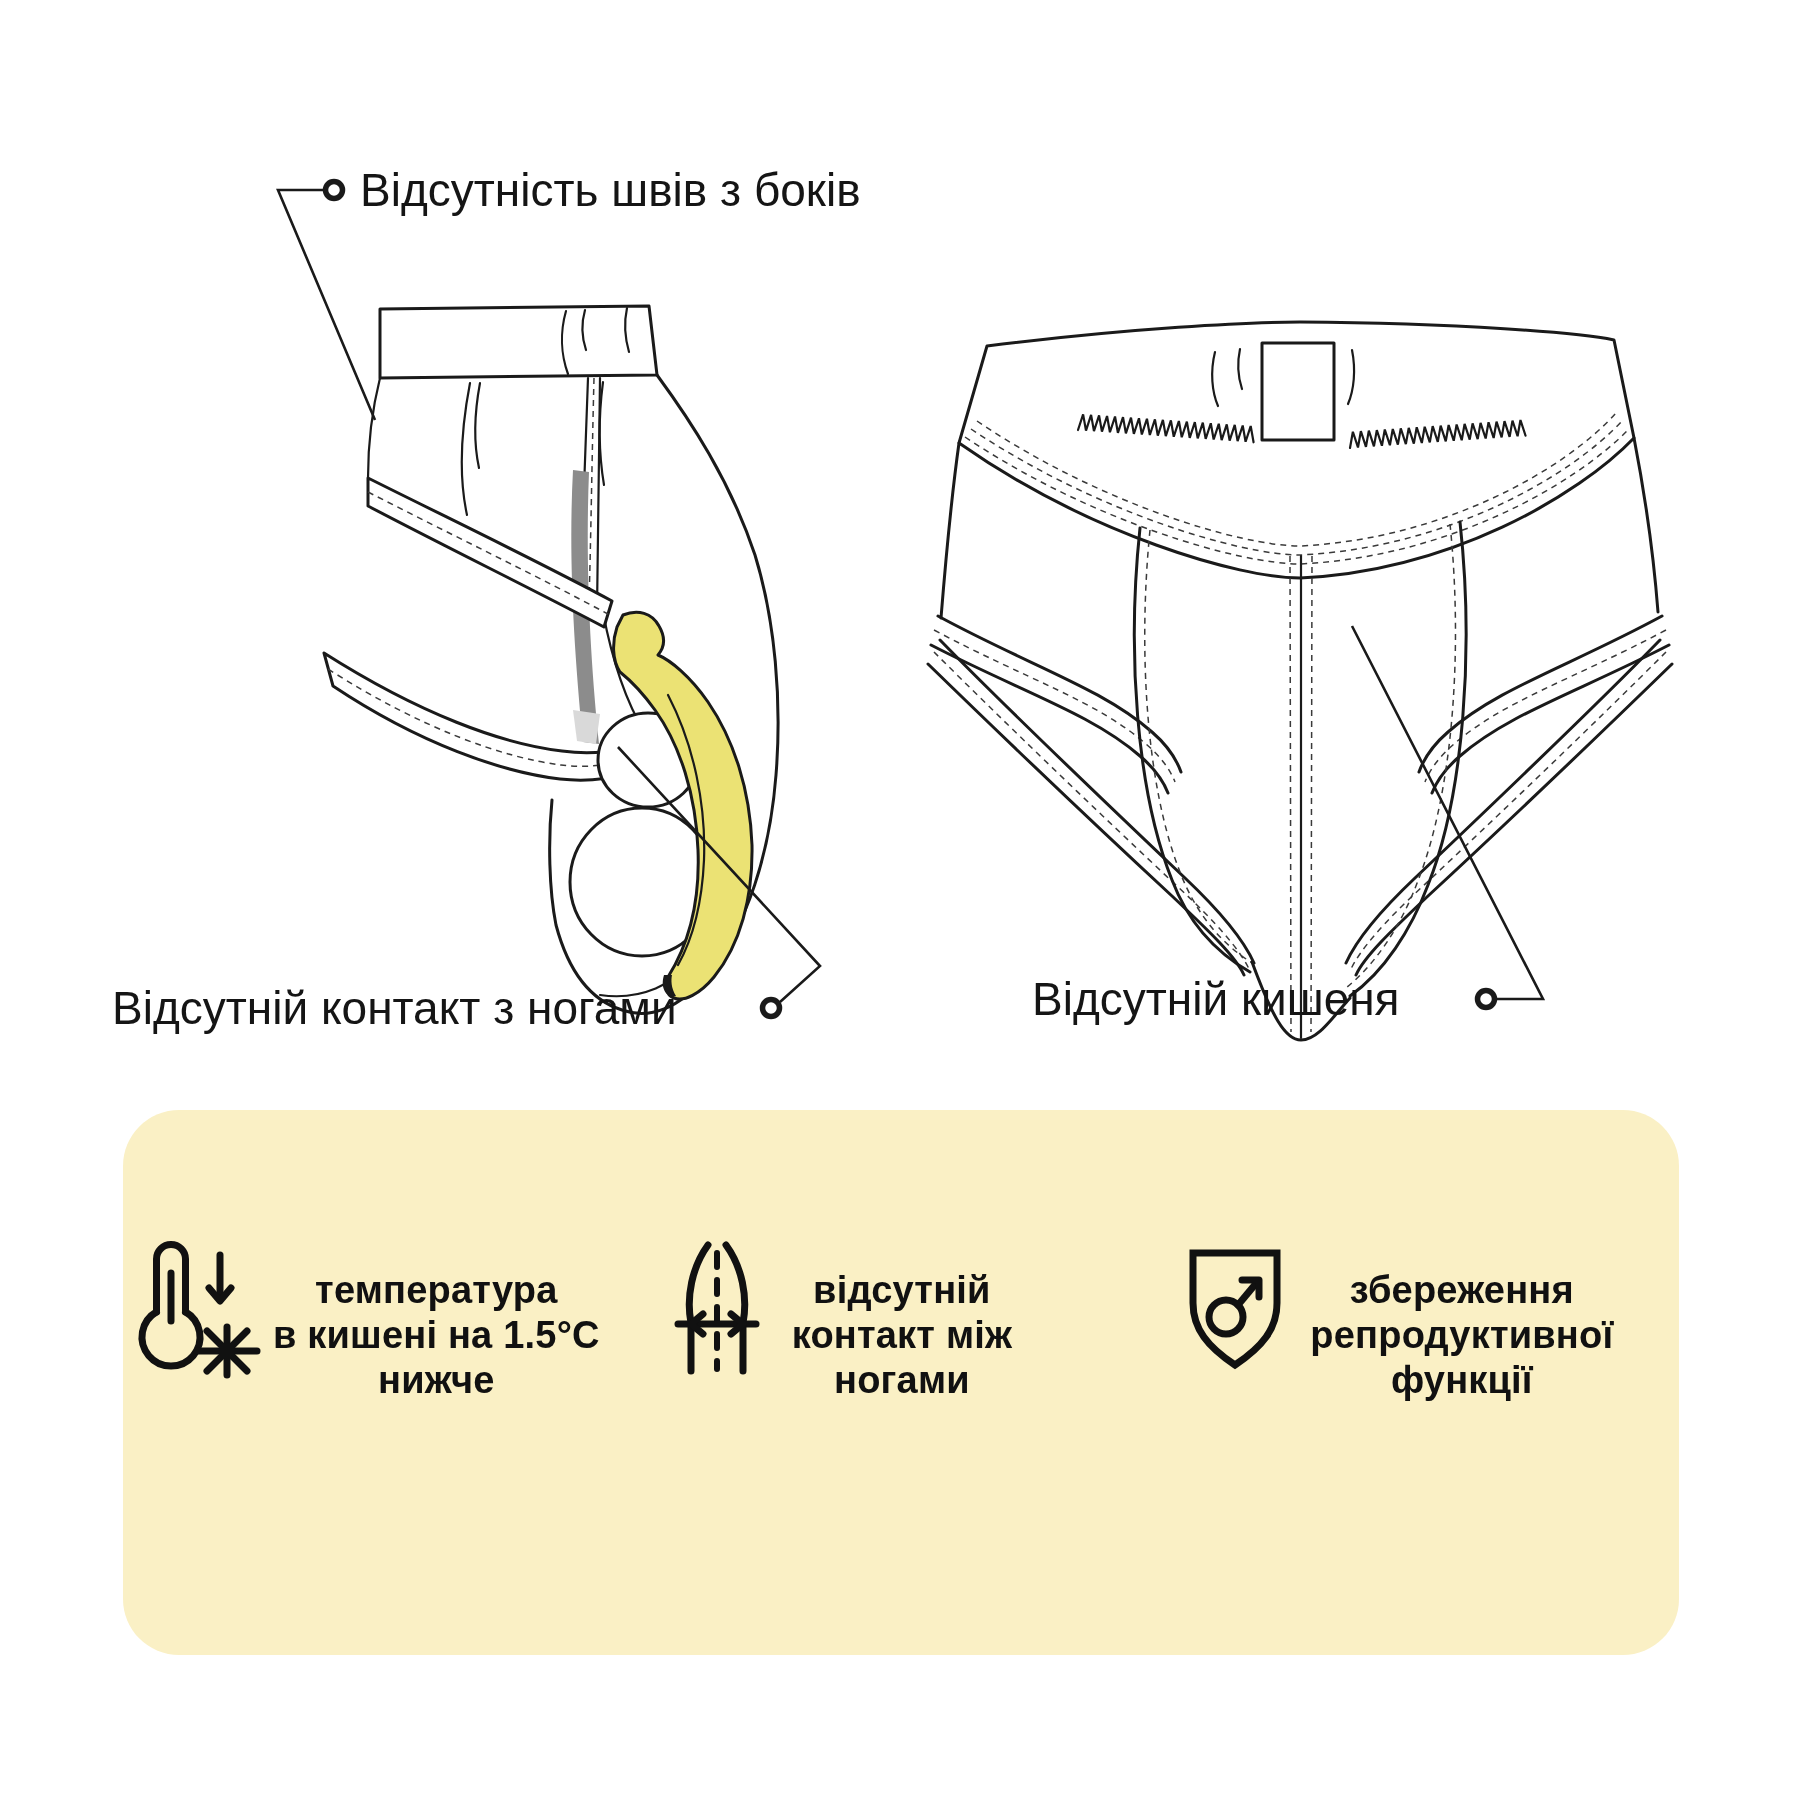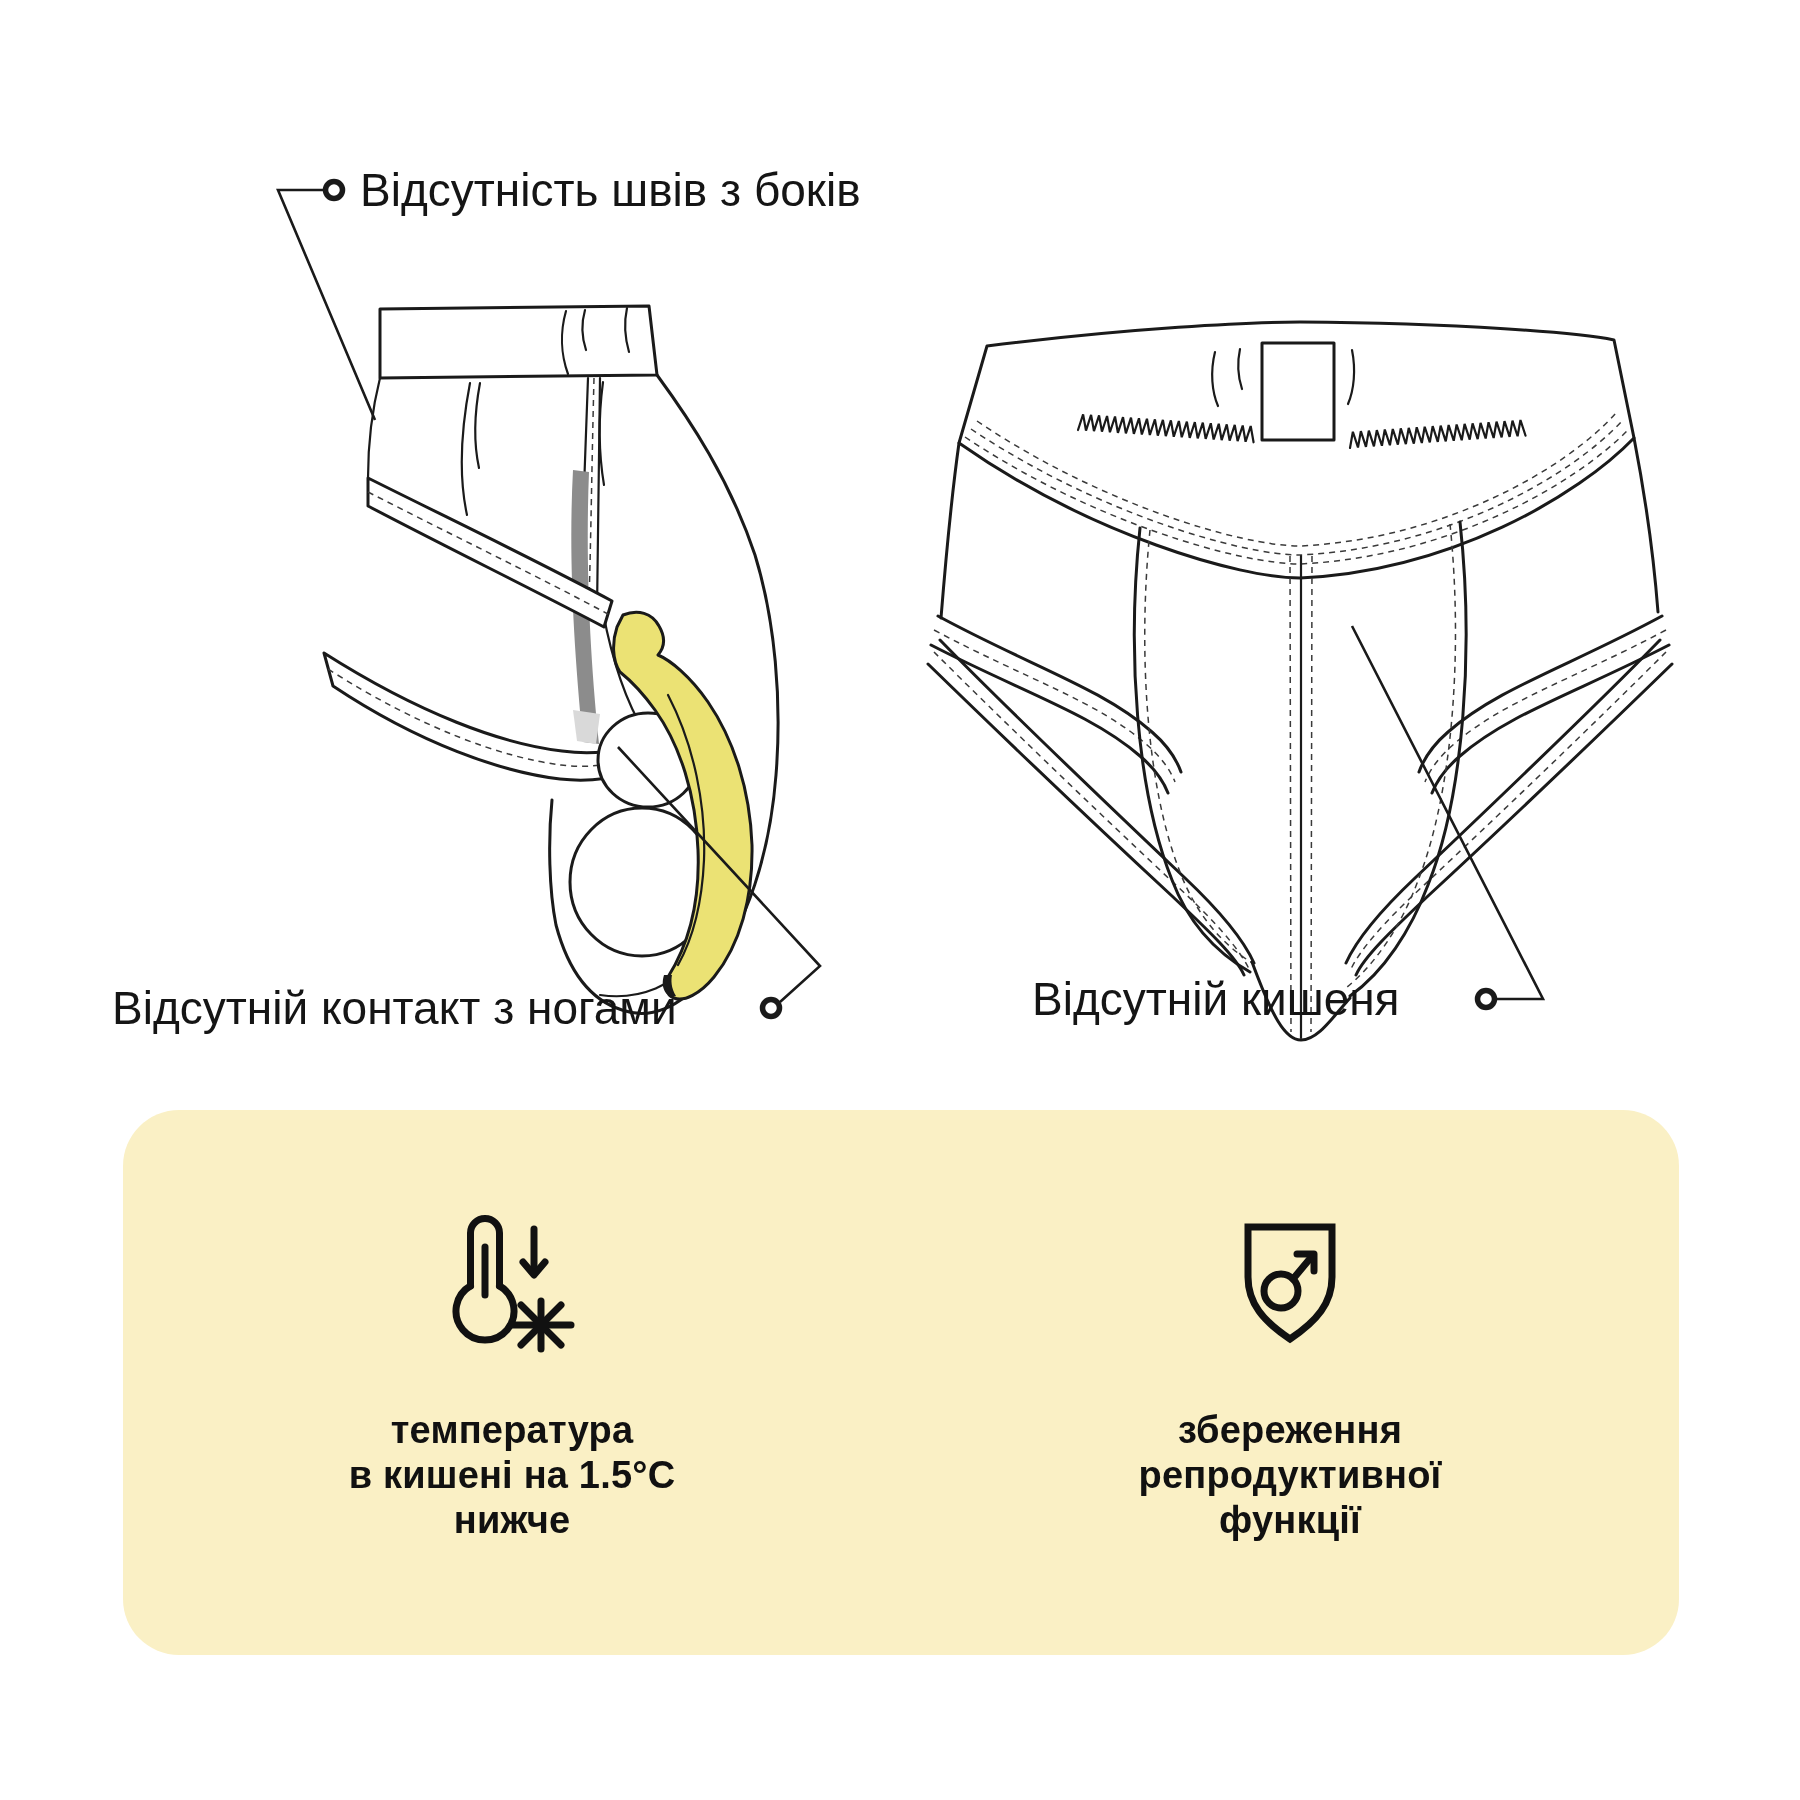--- a/index.html
+++ b/index.html
@@ -3,21 +3,21 @@
 <meta charset="utf-8">
 <style>
   html,body{margin:0;padding:0;background:#ffffff;}
   .canvas{position:relative;width:1800px;height:1732px;background:#ffffff;overflow:hidden;
           font-family:"Liberation Sans",sans-serif;color:#151515;}
   .art{position:absolute;left:0;top:0;width:1800px;height:1800px;}
   .callout-label{position:absolute;font-size:46px;font-weight:500;line-height:56px;
                  color:#151515;white-space:nowrap;}
   .panel{position:absolute;left:123px;top:1110px;width:1556px;height:545px;
          background:#FAF0C5;border-radius:56px;display:flex;align-items:flex-start;}
-  .feature-col{flex:1 1 0;display:flex;flex-direction:column;align-items:center;padding-top:102px;}
+  .feature-col{flex:1 1 0;display:flex;flex-direction:row;align-items:center;padding-top:102px;}
   .icon-box{height:140px;display:flex;align-items:center;justify-content:center;}
   .feature-text{margin-top:56px;font-size:38px;font-weight:700;line-height:45px;
                 color:#111111;text-align:center;white-space:pre-line;letter-spacing:.2px;}
   .lbl-right{text-align:left;}
   svg .ln{fill:none;stroke:#1a1a1a;stroke-width:3;stroke-linecap:round;stroke-linejoin:round;}
   svg .ln2{fill:none;stroke:#1a1a1a;stroke-width:2.2;stroke-linecap:round;}
   svg .st{fill:none;stroke:#3a3a3a;stroke-width:1.5;stroke-dasharray:6 5;}
   svg .whitefill{fill:#ffffff;stroke:#1a1a1a;stroke-width:3;stroke-linejoin:round;}
   svg .call{fill:none;stroke:#1a1a1a;stroke-width:2.6;}
   svg .dot{fill:#ffffff;stroke:#1a1a1a;stroke-width:5.5;}
@@ -174,20 +174,35 @@
           <line class="ic" x1="104" y1="94" x2="104" y2="142"></line>
           <line class="ic" x1="84" y1="98" x2="124" y2="138"></line>
           <line class="ic" x1="124" y1="98" x2="84" y2="138"></line>
         </svg>
       </div>
       <div class="feature-text">температура
 в кишені на 1.5°C
 нижче</div>
     </div>
 
+    <div class="feature-col">
+      <div class="icon-box">
+        <svg width="150" height="150" viewBox="0 0 150 150">
+          <path class="ic" d="M 66,12 C 50,34 44,64 49,90 L 49,138"></path>
+          <path class="ic" d="M 84,12 C 100,34 106,64 101,90 L 101,138"></path>
+          <line x1="75" y1="20" x2="75" y2="136" stroke="#111" stroke-width="6" stroke-linecap="round" stroke-dasharray="14 13" fill="none"></line>
+          <line class="ic" x1="36" y1="91" x2="114" y2="91"></line>
+          <path class="ic" d="M 61,81 L 49,91 L 61,101"></path>
+          <path class="ic" d="M 89,81 L 101,91 L 89,101"></path>
+        </svg>
+      </div>
+      <div class="feature-text">відсутній
+контакт між
+ногами</div>
+    </div>
 
     <div class="feature-col">
       <div class="icon-box">
         <svg width="150" height="150" viewBox="0 0 150 150">
           <path class="ic" style="stroke-linejoin:miter" d="M 33,20 L 117,20 L 117,70 C 117,96 102,114 75,132 C 48,114 33,96 33,70 Z"></path>
           <circle class="ic" cx="66" cy="84" r="17"></circle>
           <line class="ic" x1="78" y1="72" x2="98" y2="48"></line>
           <path class="ic" d="M 82,47 L 99,47 L 99,64"></path>
         </svg>
       </div>

